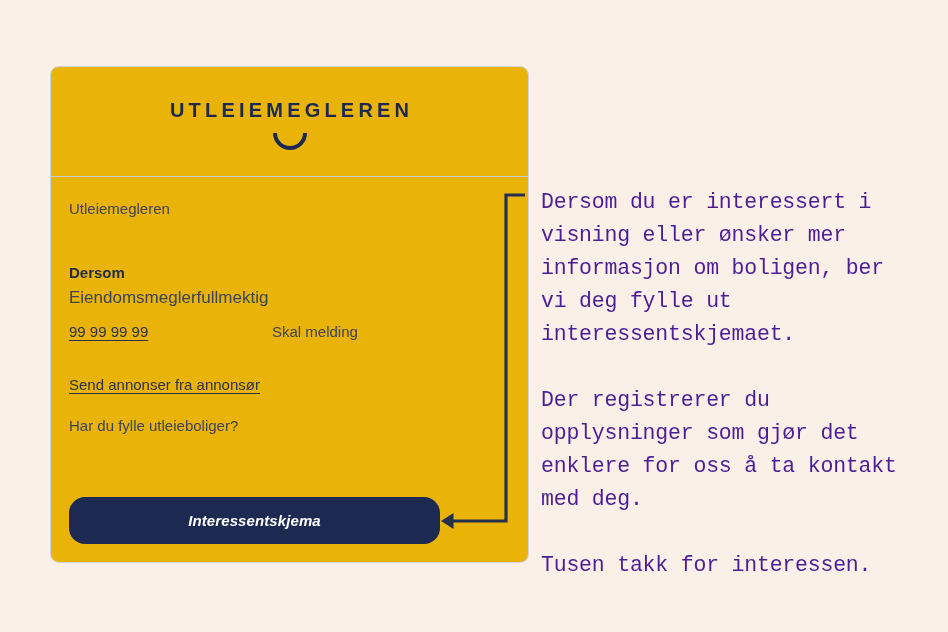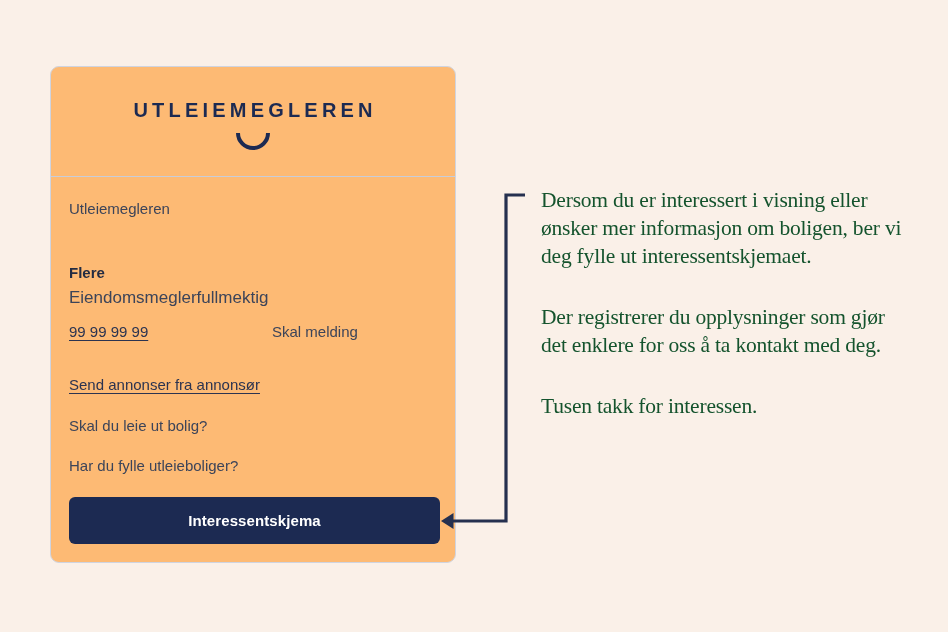--- a/index.html
+++ b/index.html
@@ -14,23 +14,23 @@
     background: #faf0e8;
     font-family: "Liberation Sans", sans-serif;
     position: relative;
   }
 
   
   .card {
     position: absolute;
     left: 50px;
     top: 66px;
-    width: 406px;
+    width: 479px;
     height: 497px;
-    background: #fdba74;
+    background: #eab308;
     border: 1px solid #cfd4e0;
     border-radius: 9px;
     overflow: hidden;
   }
 
   .card-header {
     height: 110px;
     border-bottom: 1px solid #c8cdda;
     display: flex;
     flex-direction: column;
@@ -131,50 +131,51 @@
 
   .cta-button {
     position: absolute;
     left: 18px;
     bottom: 17px;
     width: 371px;
     height: 47px;
     background: #1c2a52;
     color: #ffffff;
     border: none;
-    border-radius: 6px;
+    border-radius: 16px;
     font-family: "Liberation Sans", sans-serif;
     font-size: 15px;
     font-weight: 700;
     letter-spacing: 0.1px;
     cursor: pointer;
+    font-style: italic;
   }
 
   
   .connector {
     position: absolute;
     left: 430px;
     top: 180px;
     width: 110px;
     height: 360px;
     pointer-events: none;
   }
 
   .annotation {
     position: absolute;
     left: 541px;
     top: 186px;
     width: 372px;
   }
 
   .annotation p {
-    font-family: Liberation Serif, serif;
+    font-family: Liberation Mono, monospace;
     font-size: 21.5px;
-    line-height: 28px;
-    color: #14532d;
+    line-height: 33px;
+    color: #4c1d95;
     letter-spacing: -0.2px;
   }
 
   .annotation p + p {
     margin-top: 33px;
   }
 </style>
 </head>
 <body>
 
@@ -185,32 +186,31 @@
     <svg class="logo-smile" viewBox="0 0 36 20">
       <path d="M3 2 A 15 15 0 0 0 33 2" fill="none" stroke="#1c2a52" stroke-width="4" stroke-linecap="butt"></path>
     </svg>
   </div>
 
   <div class="card-body">
 
     <div class="org-name">Utleiemegleren</div>
 
     <div class="agent-block">
-      <div class="agent-name">Flere</div>
+      <div class="agent-name">Dersom</div>
       <div class="agent-title">Eiendomsmeglerfullmektig</div>
 
       <div class="contact-row">
         <a class="phone-link">99 99 99 99</a>
         <span class="message-link">Skal melding</span>
       </div>
     </div>
 
     <div class="links-block">
       <a class="link-more">Send annonser fra annonsør</a>
-      <span class="link-plain">Skal du leie ut bolig?</span>
       <span class="link-plain">Har du fylle utleieboliger?</span>
     </div>
 
     <button class="cta-button">Interessentskjema</button>
   </div>
 </div>
 
 <svg class="connector" viewBox="0 0 110 360">
   <path d="M95 15 L76 15 L76 341 L20 341" fill="none" stroke="#25304f" stroke-width="3.2"></path>
   <path d="M11 341 L23.5 333 L23.5 349 Z" fill="#25304f"></path>

